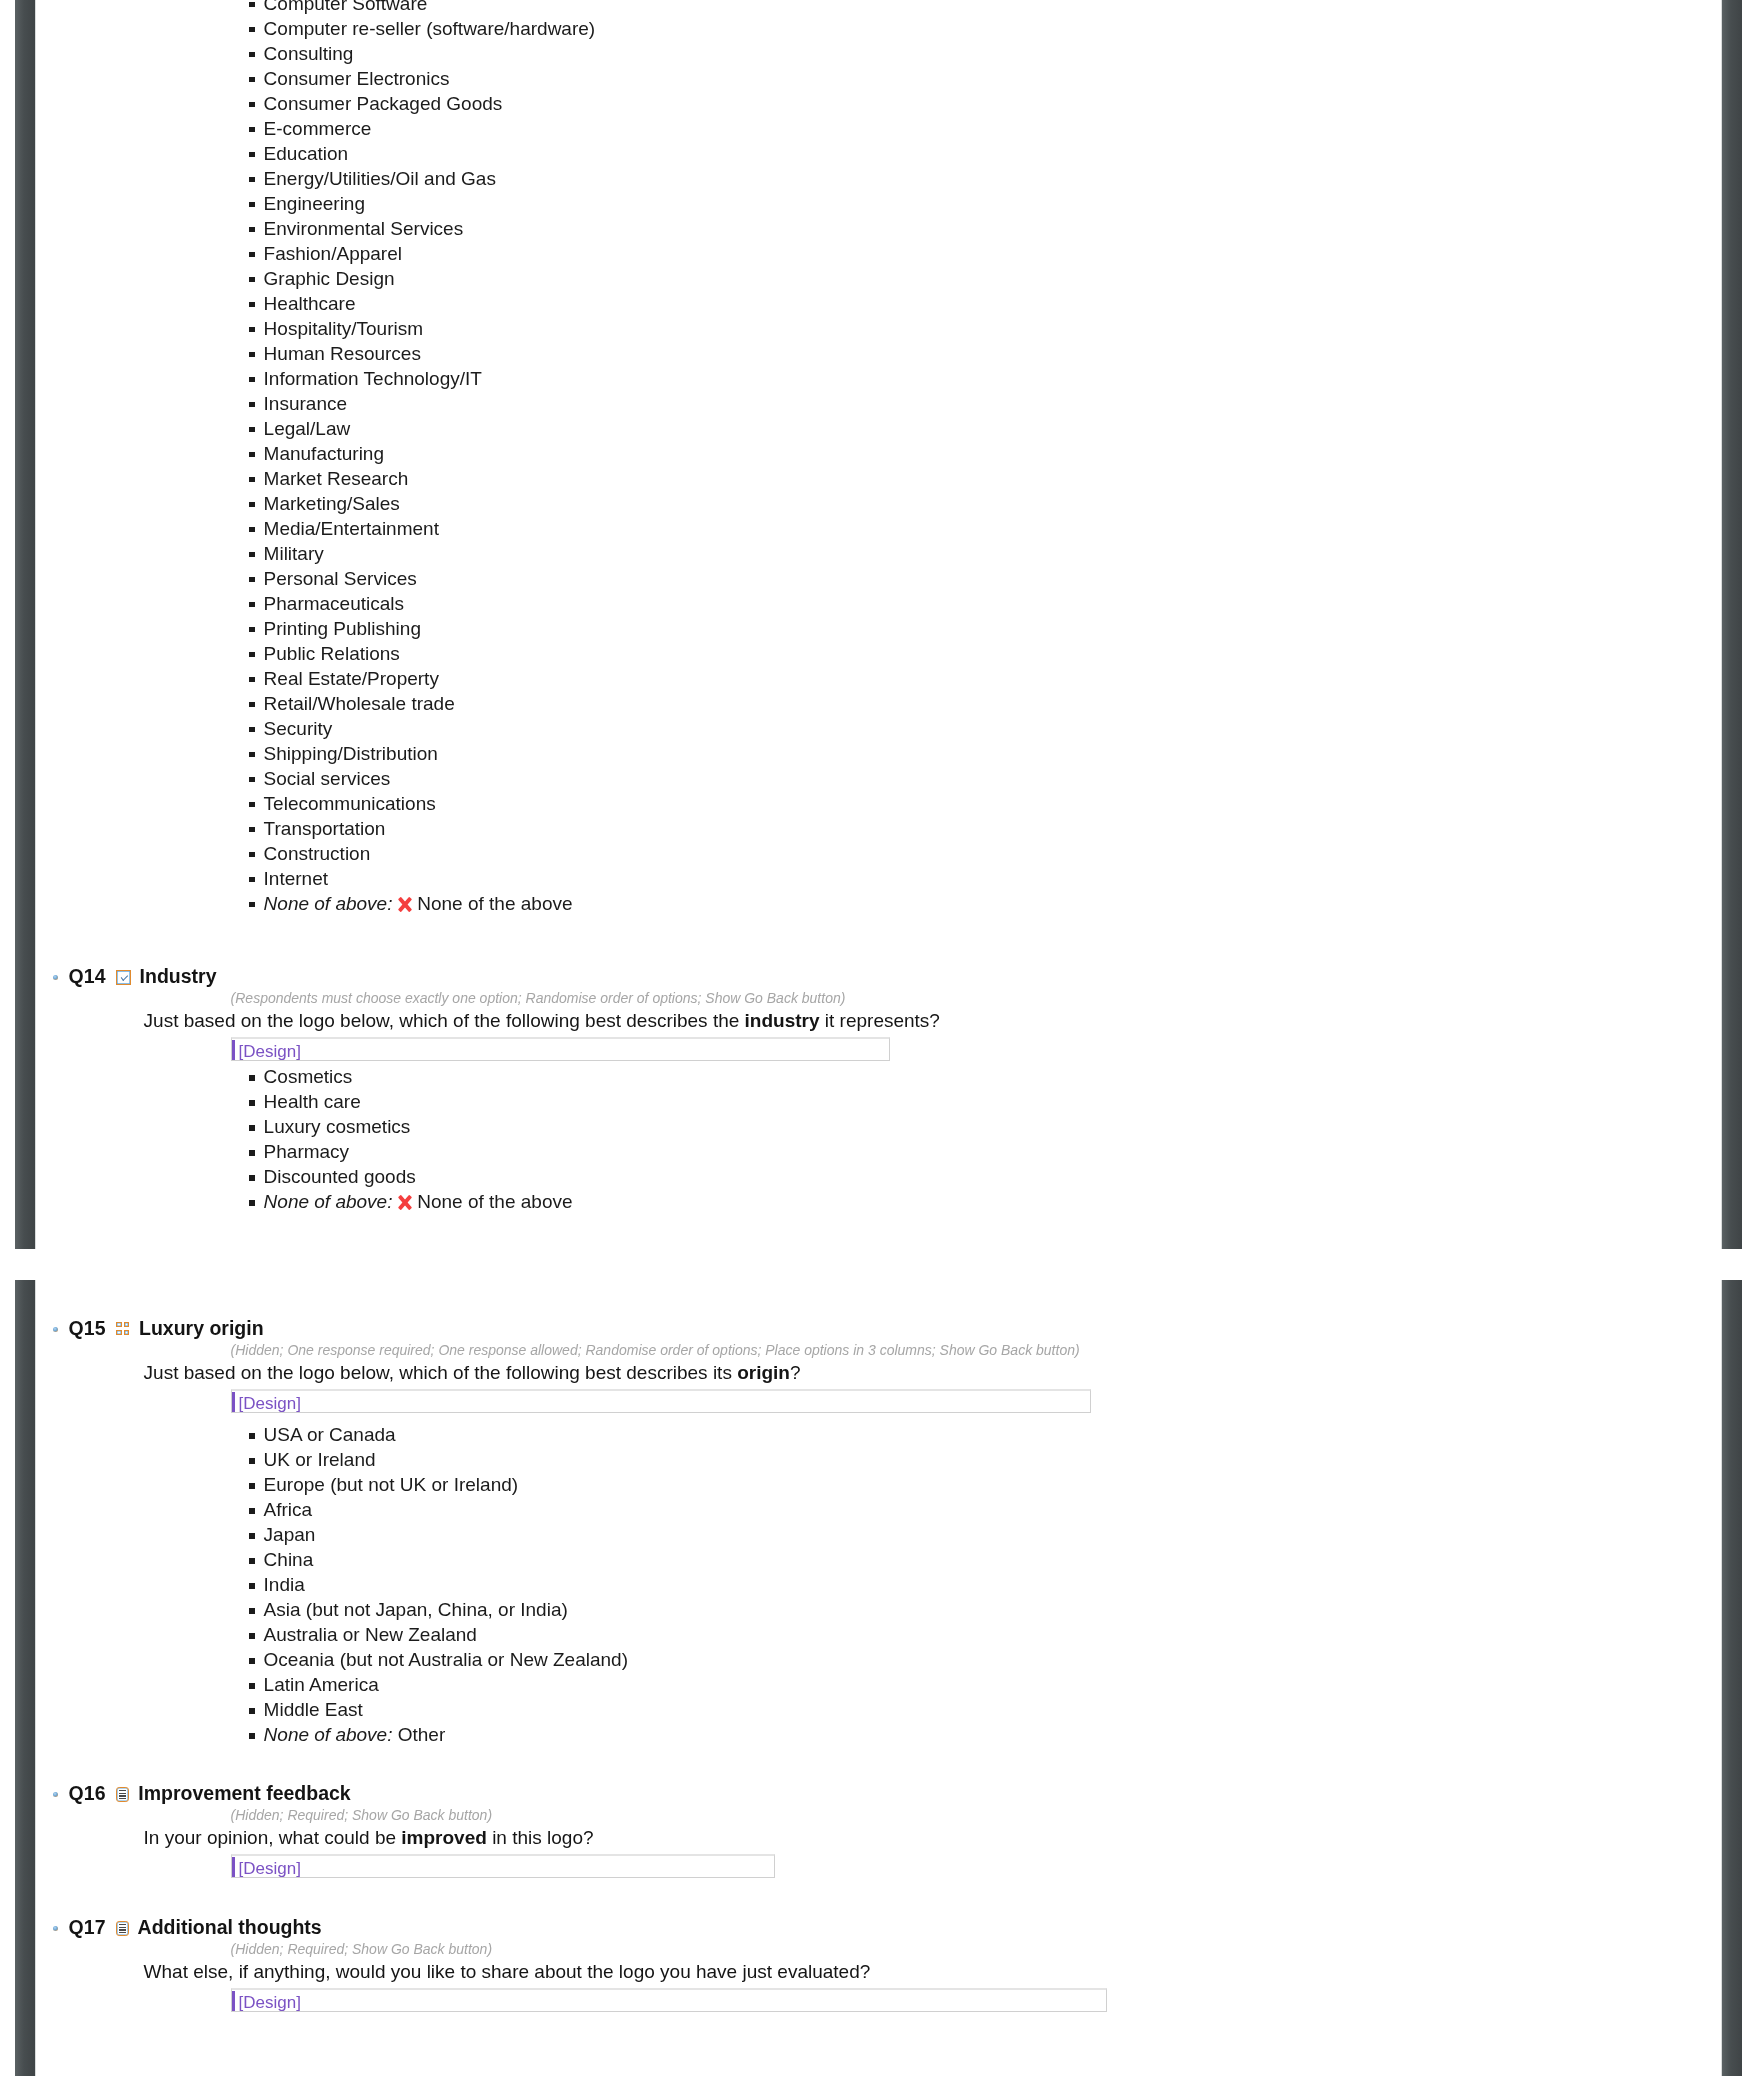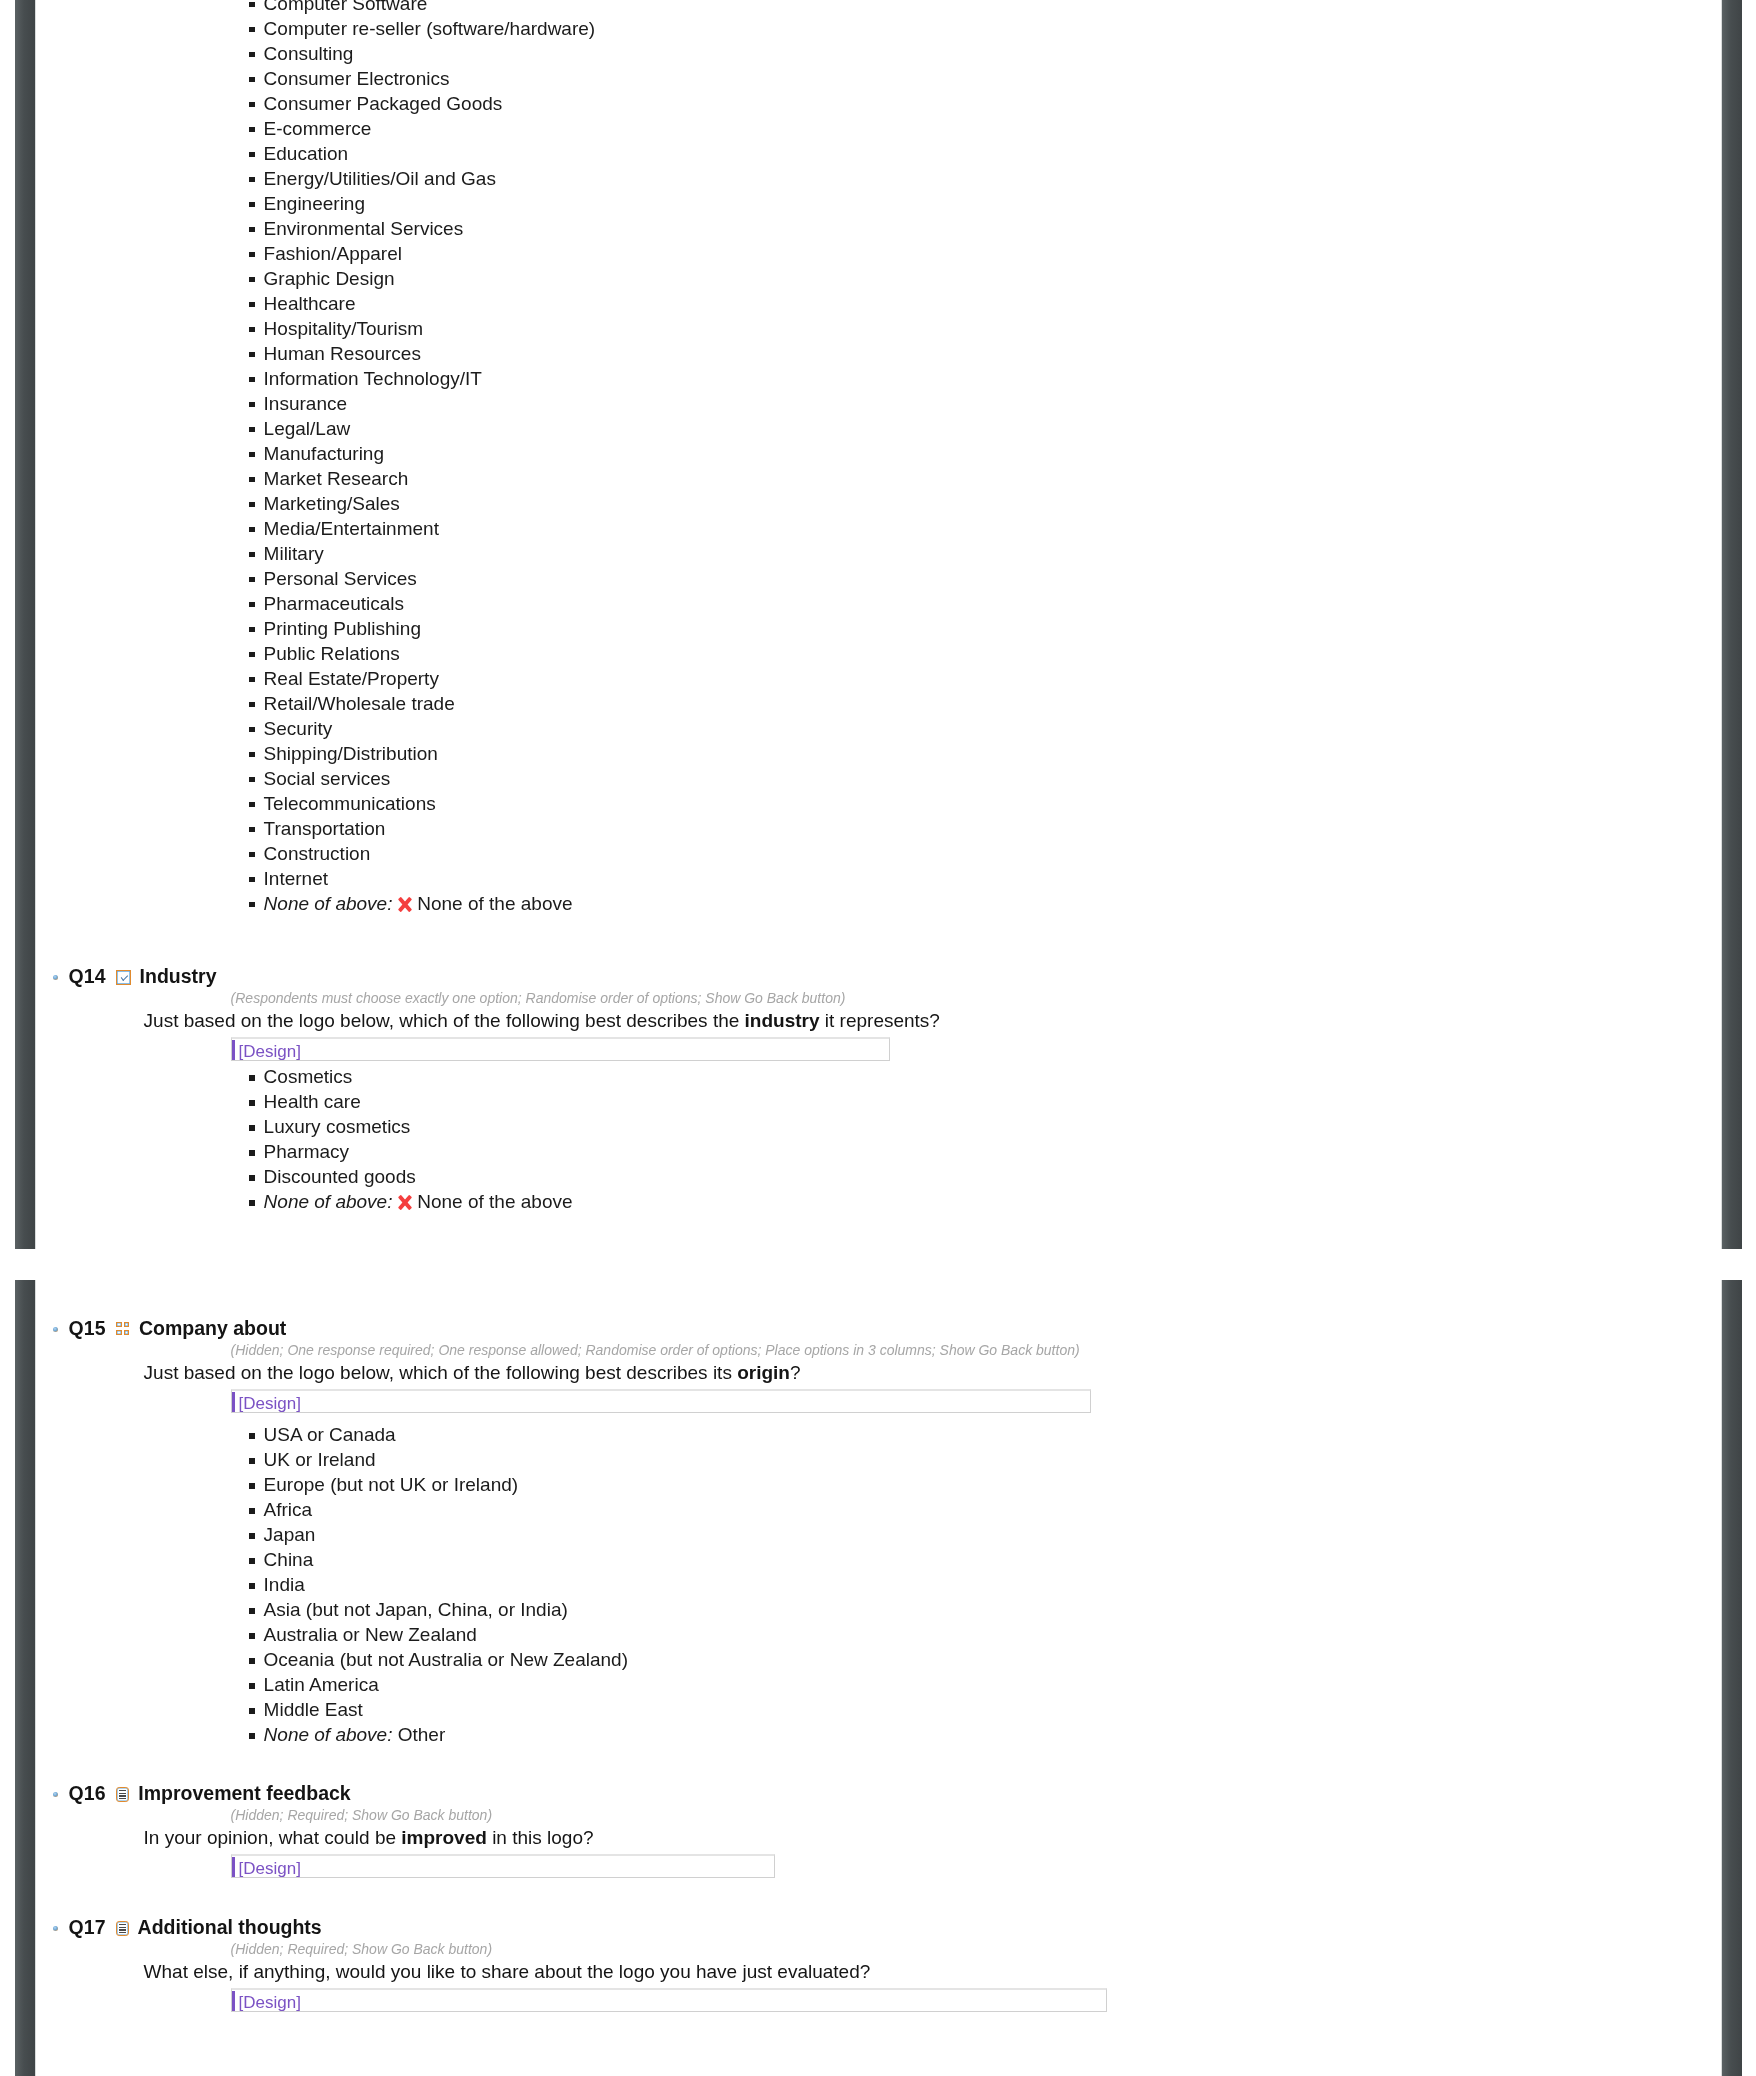--- a/index.html
+++ b/index.html
@@ -328,21 +328,21 @@
     <div class="page-bar right"></div>
 
     <div class="page-inner">
 
       <div class="qblock" style="position:absolute; top:37px; left:0; right:0;">
 
         <div class="qhead">
           <span class="qdot"></span>
           <span class="qnum">Q15</span>
           <span class="ticon tic-grid"><i></i><i></i><i></i><i></i></span>
-          <span class="qtitle">Company about</span>
+          <span class="qtitle">Luxury origin</span>
         </div>
 
         <div class="qmeta">(Hidden; One response required; One response allowed; Randomise order of options; Place options in 3 columns; Show Go Back button)</div>
 
         <div class="qtext"><span>Just based on the logo below, which of the following best describes its </span><b>origin</b><span>?</span></div>
 
         <div class="designbox" style="width:860px; margin-top:3.1px;">
           <span>[Design]</span>
         </div>
 

